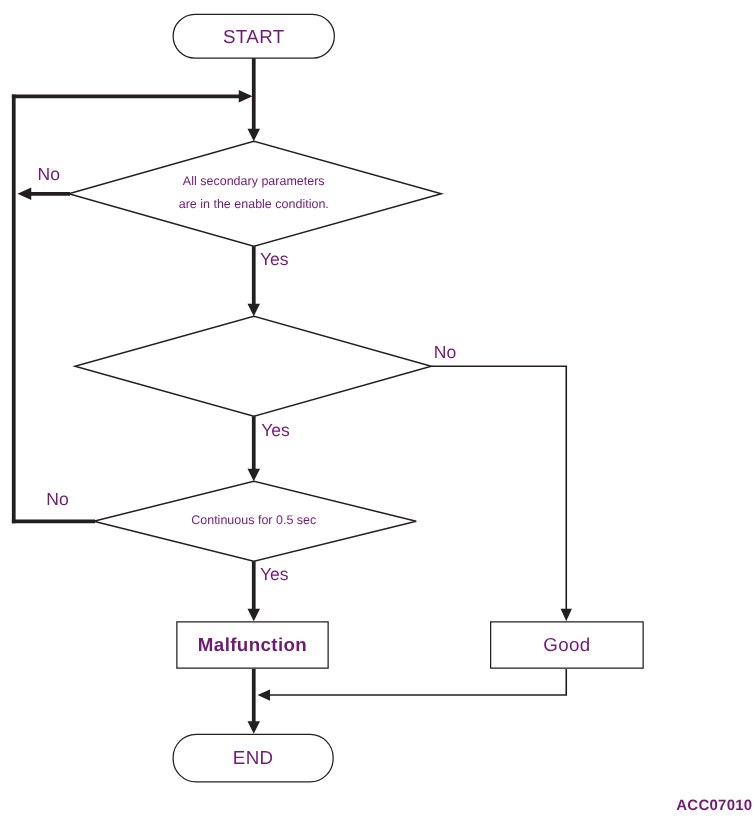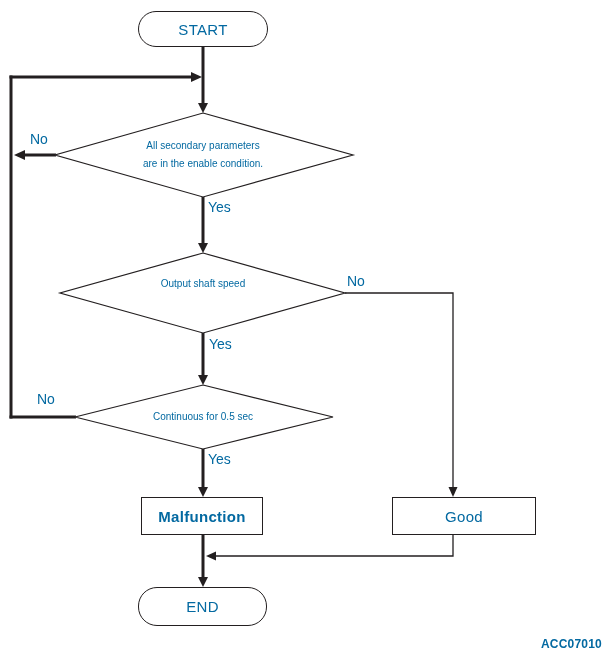--- a/index.html
+++ b/index.html
@@ -6,21 +6,21 @@
     margin: 0;
     padding: 0;
     background: #ffffff;
   }
   .canvas {
     position: relative;
     width: 603px;
     height: 656px;
     background: #ffffff;
     font-family: "Liberation Sans", sans-serif;
-    color: #0369a1;
+    color: #701a75;
     overflow: hidden;
   }
   .layer {
     position: absolute;
     left: 0;
     top: 0;
   }
   .node {
     position: absolute;
     display: flex;
@@ -107,32 +107,31 @@
   <div class="node stadium" style="left:138px; top:587px; width:129px; height:39px;">
     <span>END</span>
   </div>
 
   <div class="dtext" style="left:203px; top:137px;">
     <div>All secondary parameters</div>
     <div>are in the enable condition.</div>
   </div>
 
   <div class="dtext" style="left:203px; top:275px;">
-    <div>Output shaft speed</div>
   </div>
 
   <div class="dtext" style="left:203px; top:408px;">
     <div>Continuous for 0.5 sec</div>
   </div>
 
   <div class="node rect" style="left:141px; top:497px; width:122px; height:38px;font-weight:bold;">
     <span>Malfunction</span>
   </div>
 
-  <div class="node rect" style="left:392px; top:497px; width:144px; height:38px;">
+  <div class="node rect" style="left:392px; top:497px; width:123px; height:38px;">
     <span>Good</span>
   </div>
 
   <div class="elabel" style="left:30px; top:131px;">No</div>
   <div class="elabel" style="left:208px; top:199px;">Yes</div>
 
   <div class="elabel" style="left:347px; top:273px;">No</div>
   <div class="elabel" style="left:209px; top:336px;">Yes</div>
 
   <div class="elabel" style="left:37px; top:391px;">No</div>

